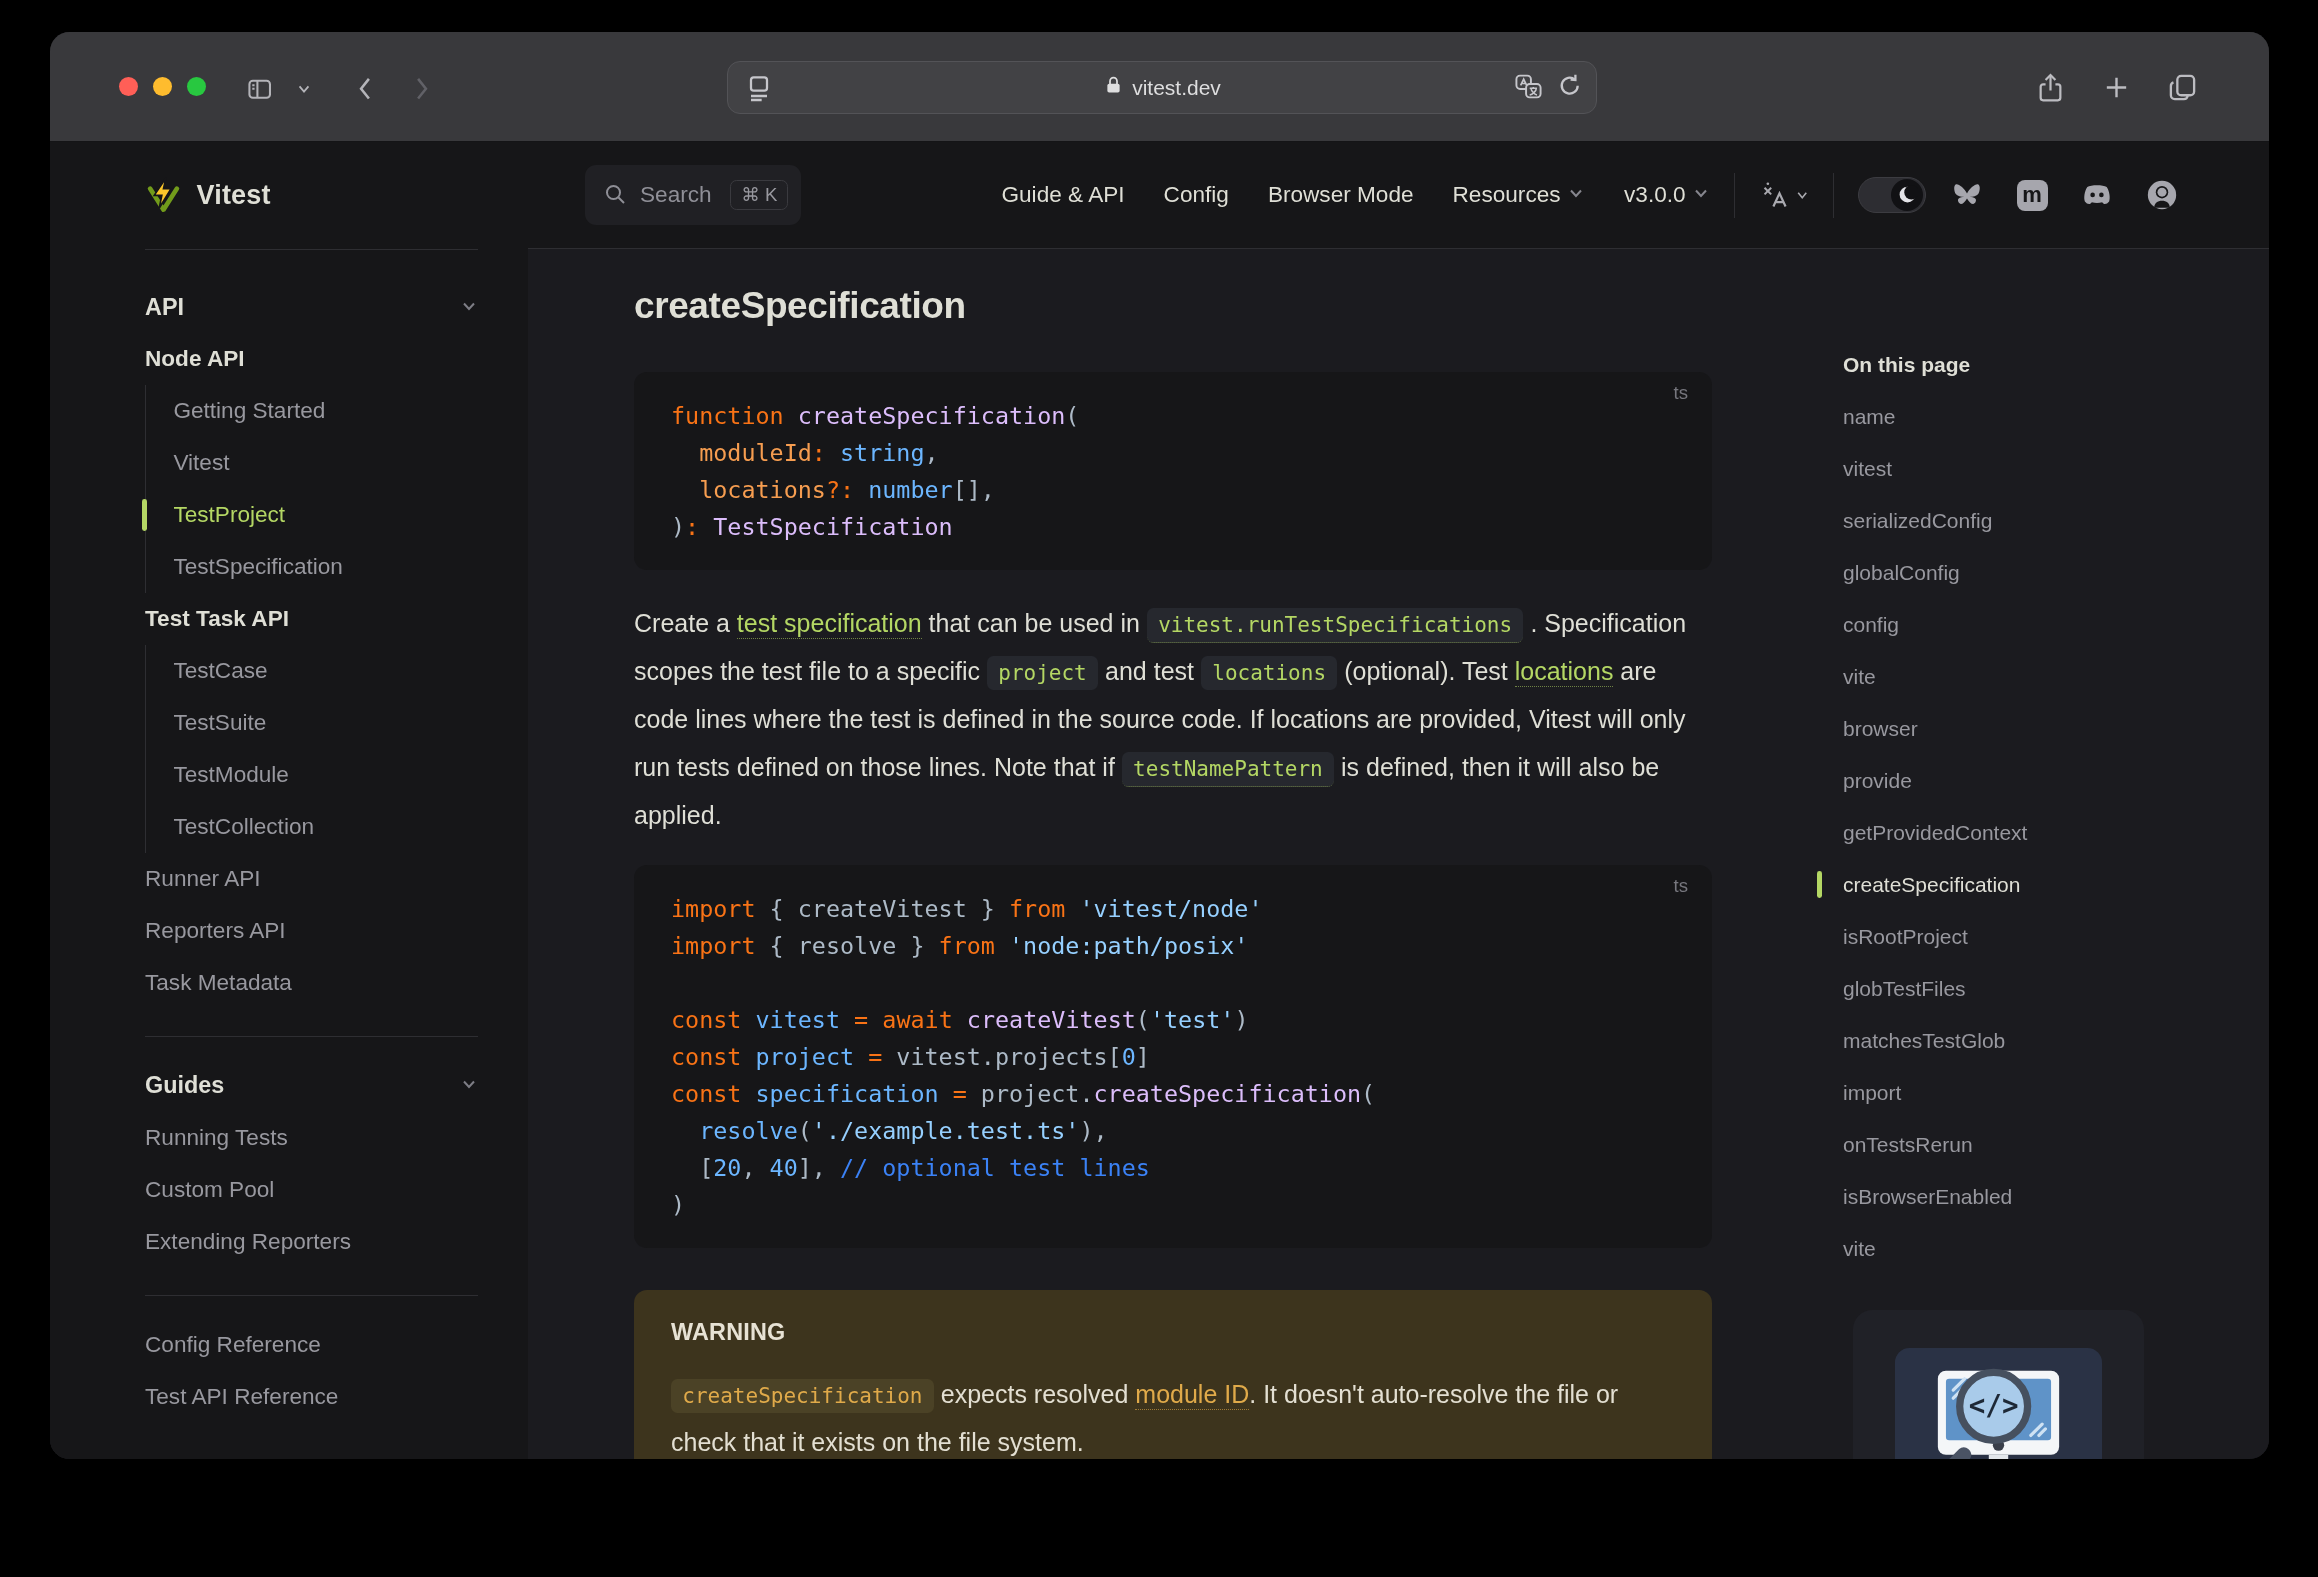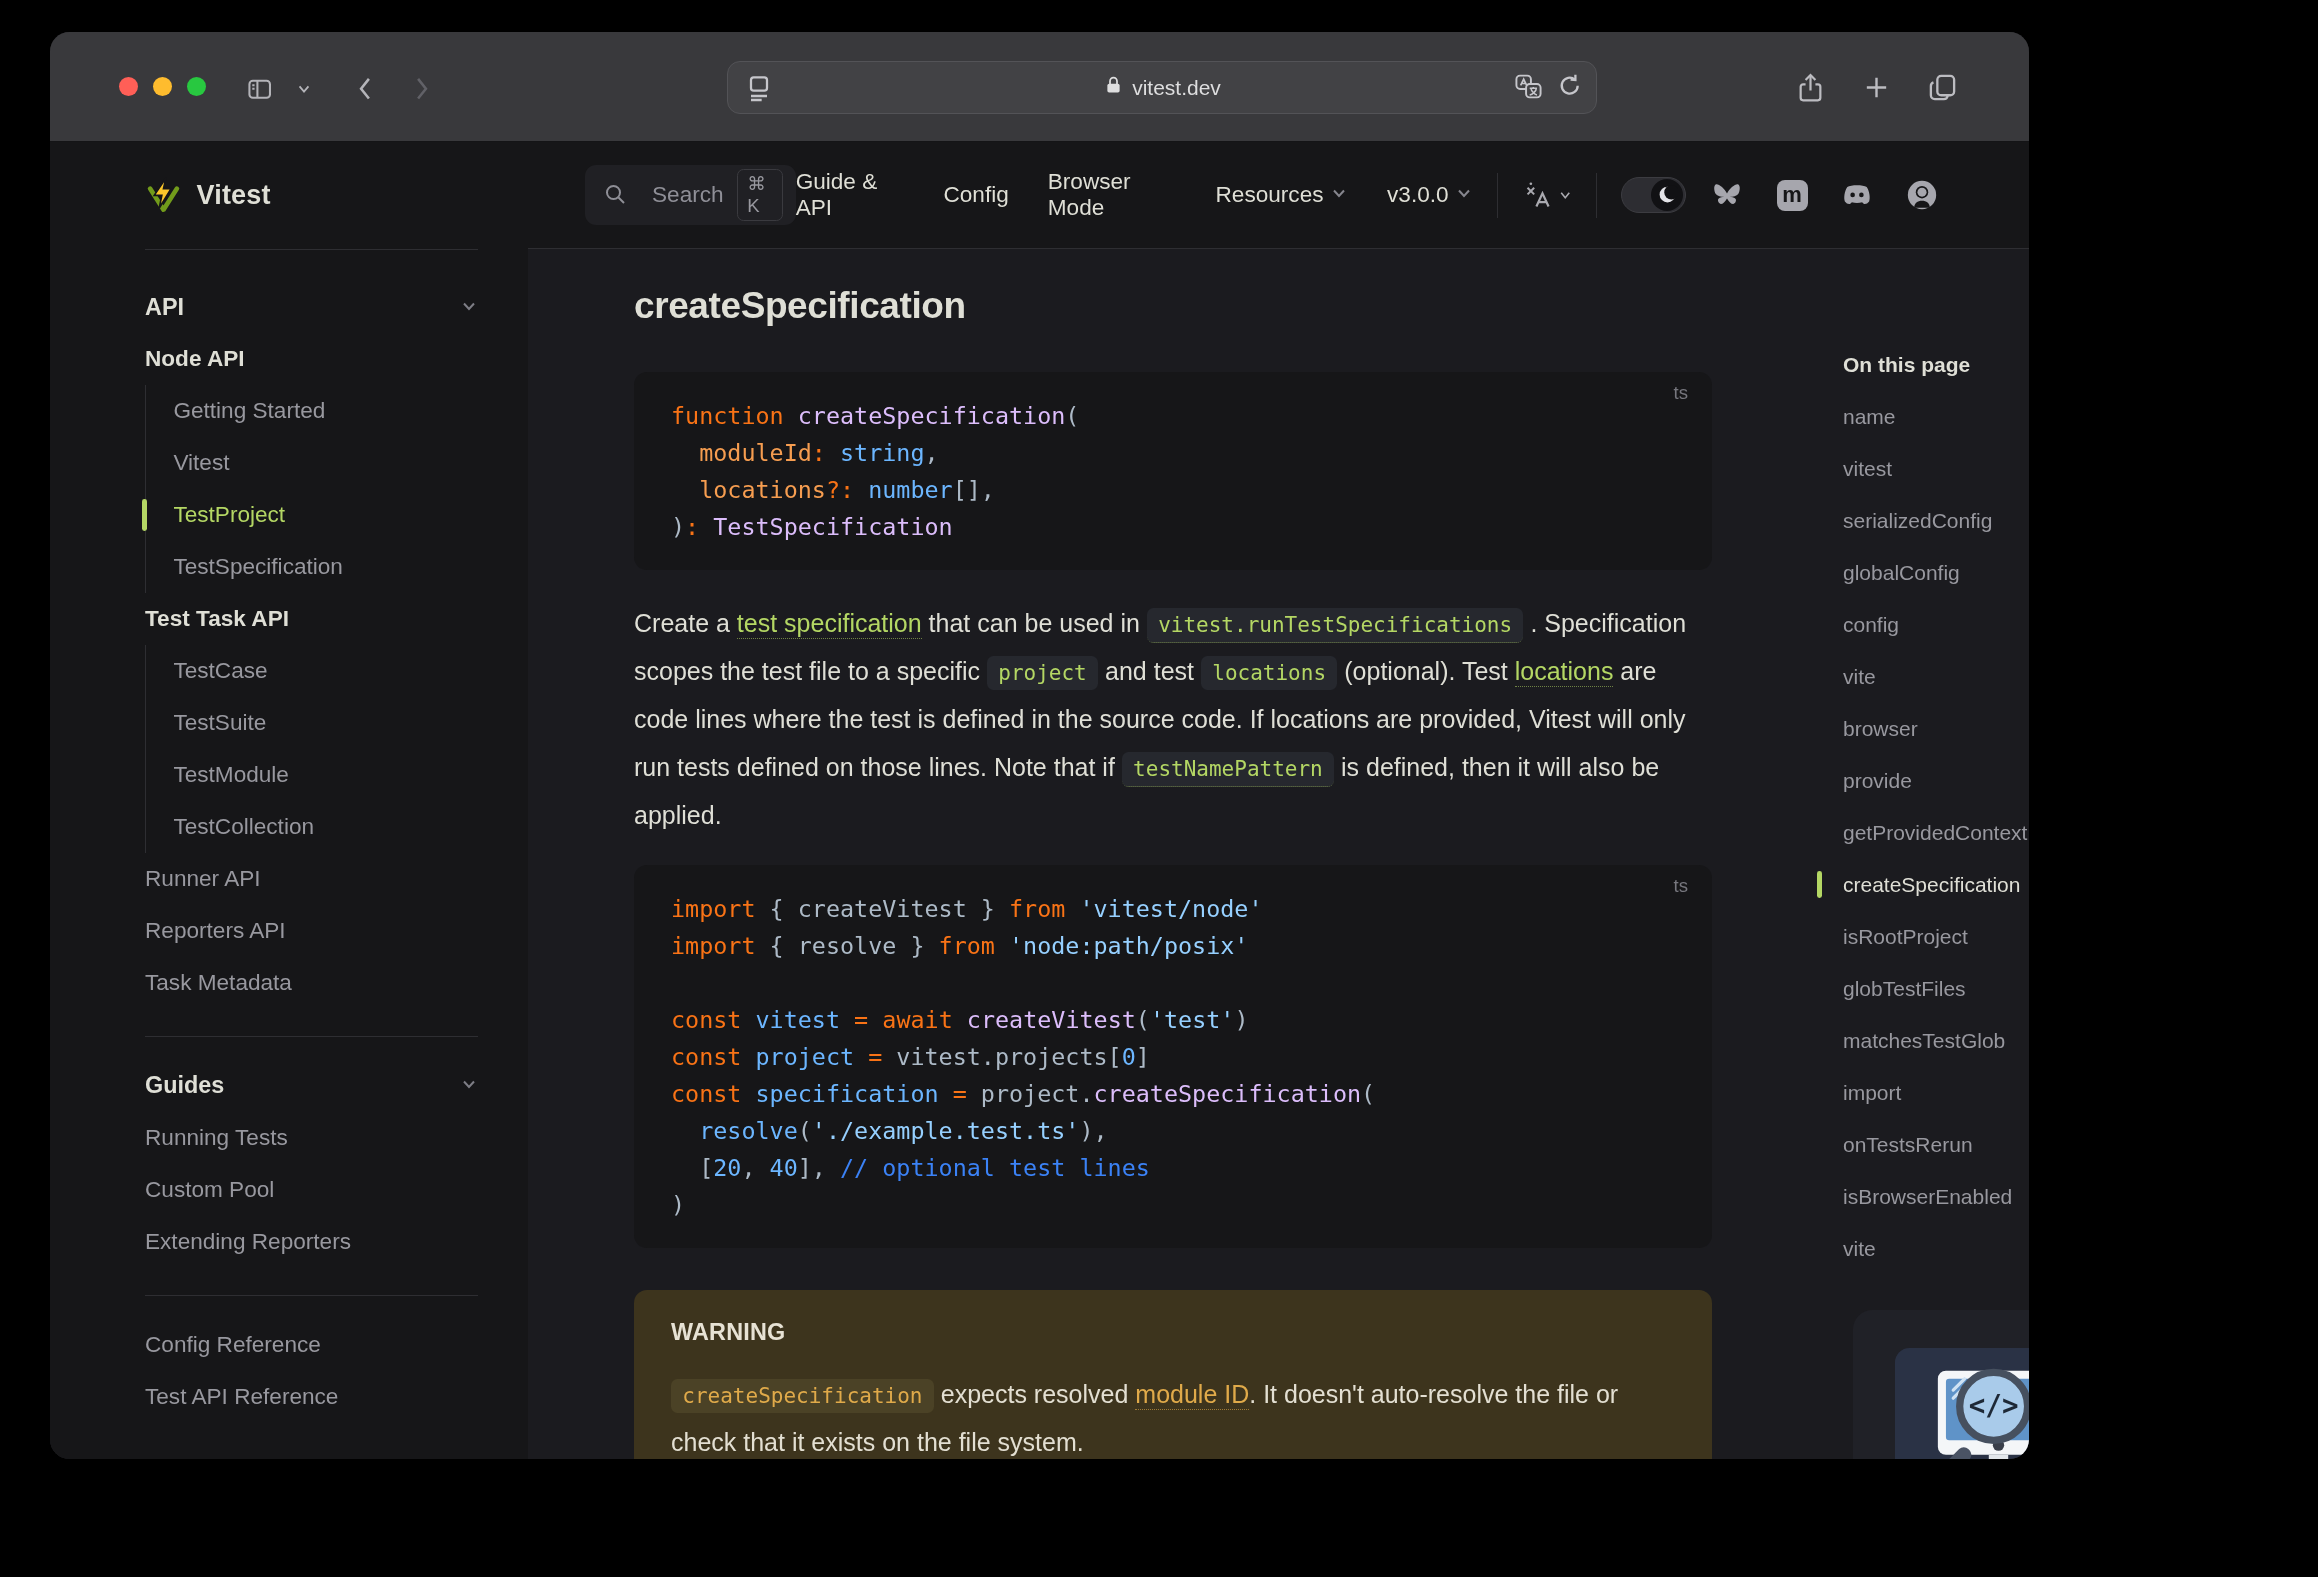--- a/index.html
+++ b/index.html
@@ -4,21 +4,21 @@
 <style>
   :root{
     --bg:#1b1b1f; --bg-alt:#161618; --divider:#2e2e32;
     --t1:#dfdfd6; --t2:#98989f; --brand:#b4d764;
     --chip-bg:#26282e; --chrome:#39393c;
   }
   *{margin:0;padding:0;box-sizing:border-box;}
   html,body{width:2319px;height:1578px;background:#000;overflow:hidden;
     font-family:"Liberation Sans",sans-serif;-webkit-font-smoothing:antialiased;}
   .stage{position:relative;width:2319px;height:1578px;background:#000;}
-  .window{position:absolute;left:50px;top:32px;width:1979px;height:1427px;
+  .window{position:absolute;left:50px;top:32px;width:2219px;height:1427px;
     border-radius:19.4px;overflow:hidden;background:var(--bg);
     box-shadow:0 24px 73px rgba(0,0,0,.8);}
   
   .chrome{position:relative;height:110px;background:var(--chrome);border-bottom:0.8px solid #141416;}
   .traffic{position:absolute;left:69px;top:45px;display:flex;gap:14.5px;}
   .traffic span{width:19.4px;height:19.4px;border-radius:50%;display:block;}
   .chrome .cicon{position:absolute;top:39px;width:36px;height:36px;display:flex;
     align-items:center;justify-content:center;color:#b4b4b9;}
   .urlfield{position:absolute;left:677px;top:29px;width:870px;height:53px;border-radius:13px;
     background:#424245;border:0.8px solid #535357;display:flex;align-items:center;justify-content:center;}
@@ -44,21 +44,21 @@
     font-weight:500;position:relative;cursor:pointer;}
   .sb-child.active{color:var(--brand);}
   .sb-child.active::before{content:"";position:absolute;left:-31px;top:9.7px;width:4.8px;height:32px;
     border-radius:2.4px;background:var(--brand);}
   .sb-hr{border:none;height:0.8px;background:var(--divider);margin:27.4px 0 22.6px 0;}
   
   .site-header{position:absolute;left:478px;right:0;top:0;height:107px;background:var(--bg-alt);
     border-bottom:0.8px solid var(--divider);display:flex;align-items:center;}
   .search-btn{margin-left:57px;width:216px;height:60px;border-radius:11.3px;background:#202024;
     display:flex;align-items:center;gap:13px;padding:0 13px 0 18px;cursor:pointer;}
-  .search-btn .slabel{color:#8f8f97;font-size:22.6px;flex:1;margin-left:12px;}
+  .search-btn .slabel{color:#8f8f97;font-size:22.6px;flex:1;}
   .kbd{border:0.8px solid #3a3a3f;border-radius:6.5px;padding:3.2px 9.7px;font-size:18.6px;color:var(--t2);}
   .menu{margin-left:auto;display:flex;align-items:center;gap:24px;padding-right:90px;}
   .menu .mitem{display:flex;align-items:center;gap:6.5px;color:var(--t1);font-size:22.6px;
     font-weight:500;cursor:pointer;}
   .menu .mitem svg{color:#85858d;}
   .vdiv{width:0.8px;height:45px;background:var(--divider);}
   .lang-btn{display:flex;align-items:center;gap:4.8px;color:#a9a9af;cursor:pointer;}
   .toggle{width:68px;height:36px;border-radius:18px;background:#2d2d32;border:0.8px solid #3c3c41;
     position:relative;cursor:pointer;}
   .toggle .knob{position:absolute;right:1.6px;top:0.8px;width:32px;height:32px;border-radius:50%;

